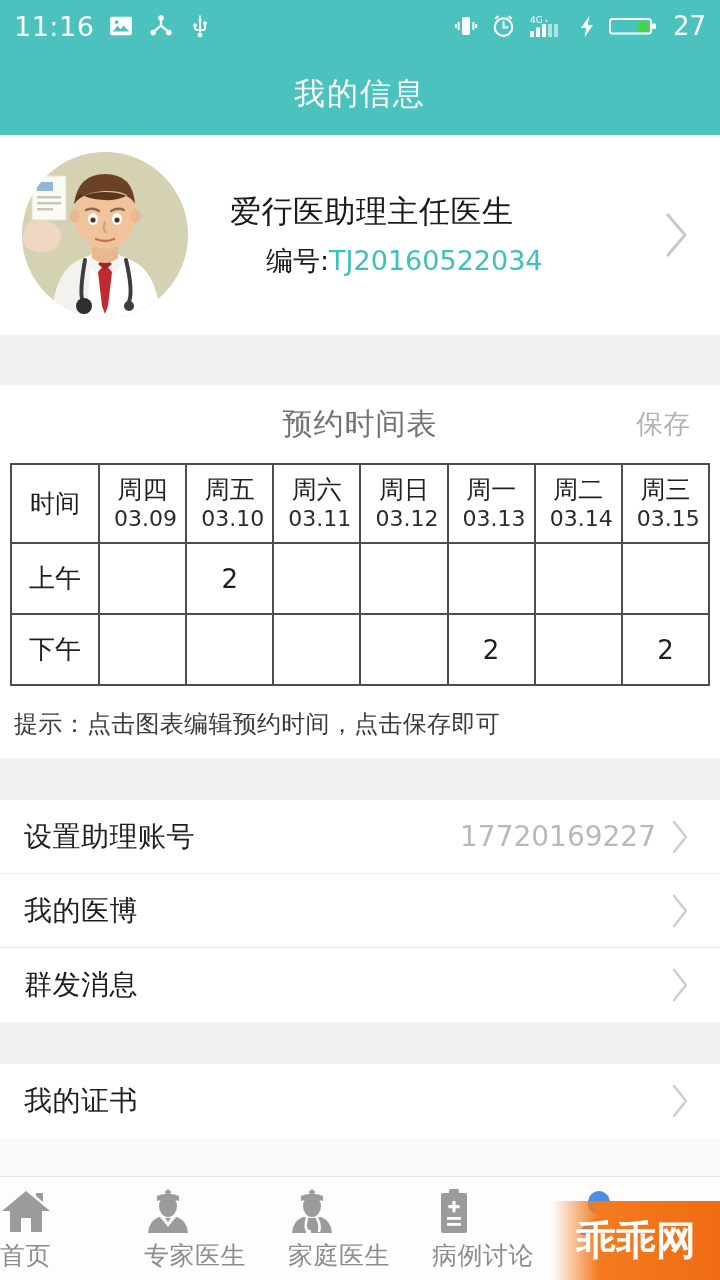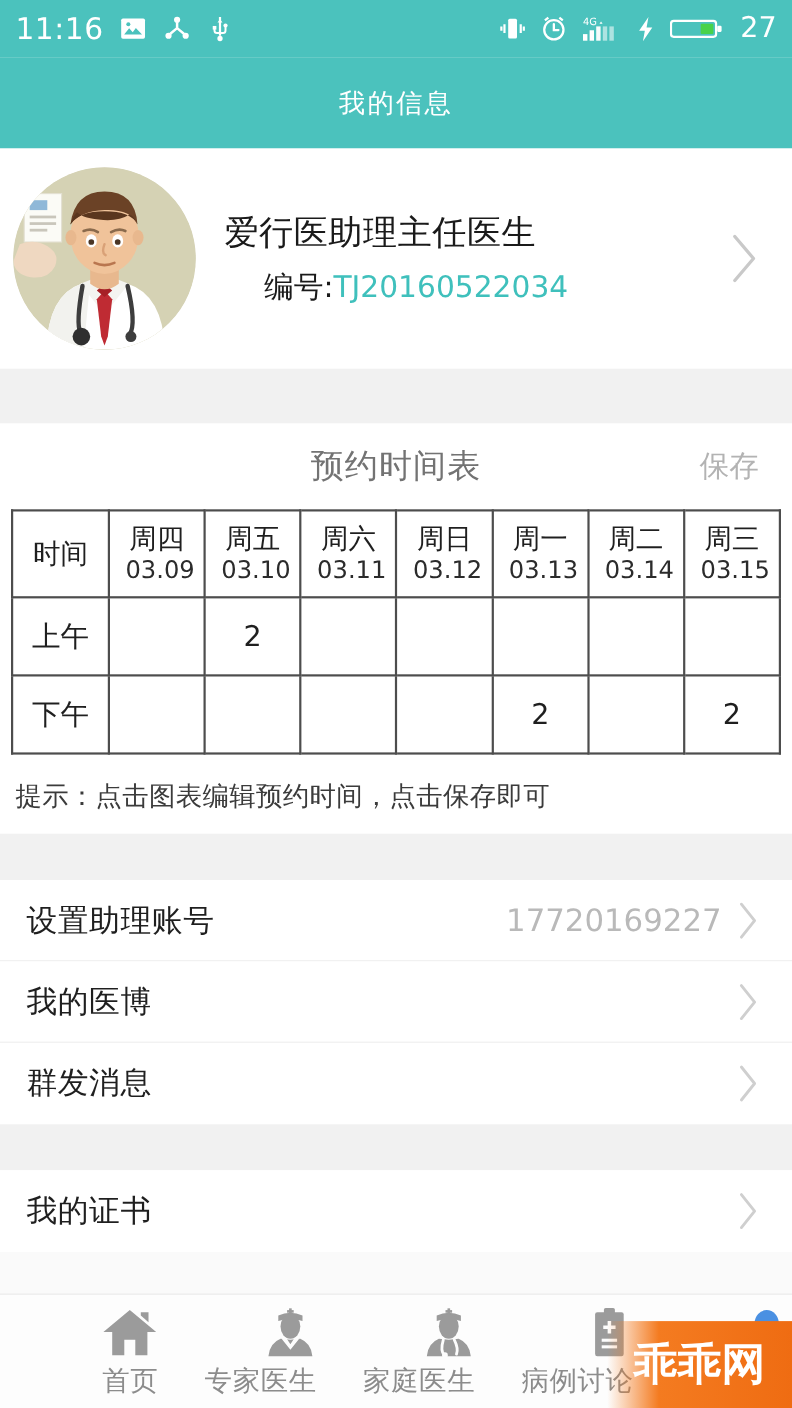--- a/index.html
+++ b/index.html
@@ -21,26 +21,26 @@
   .sb-time { font-size: 27px; letter-spacing: .5px; font-weight: 400; }
   .sb-right { margin-left: auto; display: flex; align-items: center; gap: 13px; }
   .sb-batt-num { font-size: 26px; margin-left: 3px; }
   .ico { display:inline-block; line-height:0; }
 
   
   .titlebar {
     height: 83px; background: #4bc2bd;
     display: flex; align-items: center; justify-content: center;
   }
-  .titlebar .title { color: #ffffff; font-size: 24px; letter-spacing: 2px; }
+  .titlebar .title { color: #ffffff; font-size: 31px; letter-spacing: 2px; }
 
   
   .profile {
     height: 200px; background:#fff; display:flex; align-items:center;
-    padding: 0 22px 0 12px; position: relative;
+    padding: 0 22px 0 22px; position: relative; gap: 16px;
   }
   .avatar {
     width: 166px; height: 166px; border-radius: 50%;
     overflow: hidden; flex: 0 0 auto; background: #d8d6bd;
   }
   .avatar svg { display:block; width:166px; height:166px; }
   .profile-text { margin-left: 26px; display:flex; flex-direction:column; gap:10px; }
   .p-name { font-size: 31px; color: #1a1a1a; letter-spacing:.5px; }
   .p-idrow { font-size: 27px; color: #1a1a1a; margin-left: 36px; }
   .p-idval { color: #3fc0bc; }
@@ -96,21 +96,21 @@
   .row-val { margin-left:auto; font-size: 28px; color:#b9b9b9; margin-right: 14px; }
   .row-chev { display:flex; align-items:center; }
   .list.second .row { border-bottom: none; }
 
   
   .tabbar {
     position:absolute; left:0; bottom:0; width:720px; height: 104px;
     background:#fdfdfd; border-top: 1px solid #e9e9e9;
     display:flex; align-items:flex-start; padding-top: 8px;
   }
-  .tab { flex:1; display:flex; flex-direction:column; align-items:flex-end; gap: 4px; }
+  .tab { flex:1; display:flex; flex-direction:column; align-items:flex-start; gap: 4px; }
   .tab .ti { height: 50px; display:flex; align-items:flex-end; }
   .tab .tl { font-size: 25px; color:#8c8c8c; letter-spacing:.5px; }
   .tab.active .tl { color:#8c8c8c; }
 
   
   .watermark {
     position:absolute; right:0; bottom:0; width: 168px; height: 79px;
     background: linear-gradient(90deg, rgba(255,255,255,0) 0%, #f47b20 28%, #ef6c12 100%);
     display:flex; align-items:center; justify-content:center;
     font-size: 40px; color:#ffffff; font-weight:bold; letter-spacing:0px;

